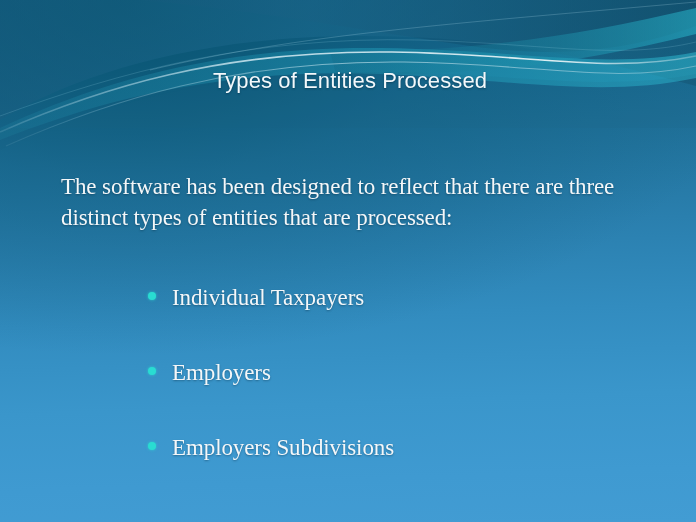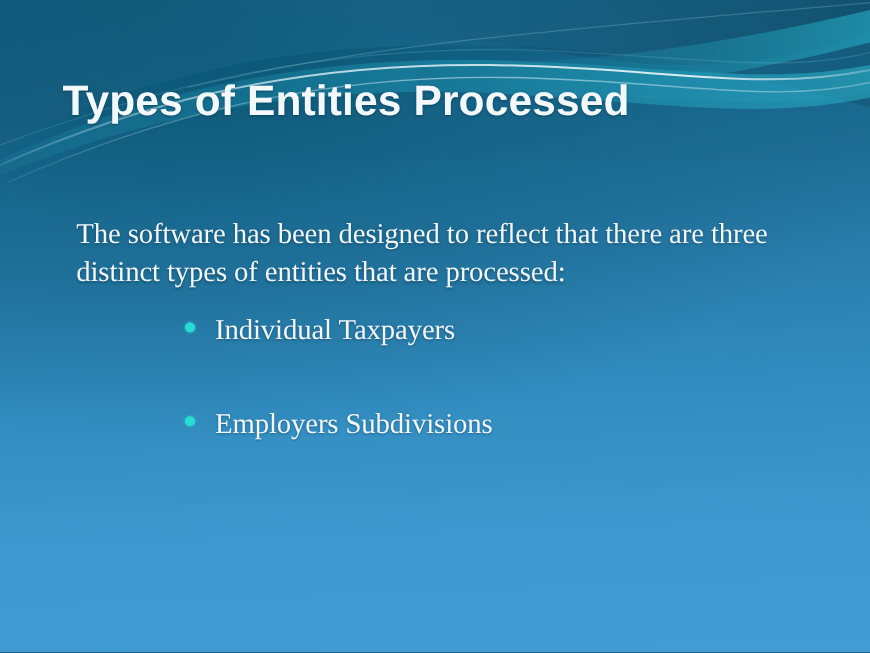--- a/index.html
+++ b/index.html
@@ -26,27 +26,28 @@
     display: block;
   }
 
   .slide-title {
     position: absolute;
     left: 50px;
     top: 62px;
     width: 600px;
     margin: 0;
     font-family: "Liberation Sans", sans-serif;
-    font-weight: 700;
-    font-size: 34px;
+    font-weight: 400;
+    font-size: 22px;
     line-height: 38px;
     letter-spacing: 0.1px;
     color: #f3f8fb;
     text-shadow: 0 1px 2px rgba(2,36,56,0.45);
     white-space: nowrap;
+    text-align: center;
   }
 
   .body-block {
     position: absolute;
     left: 50px;
     top: 160px;
     width: 600px;
   }
   .intro-line {
     font-family: "Liberation Serif", serif;
@@ -85,20 +86,21 @@
     box-shadow: 0 0 3px rgba(41,220,210,0.75);
   }
   .bullet-label {
     display: block;
     font-family: "Liberation Serif", serif;
     font-size: 23px;
     line-height: 27px;
     color: #f4f7f9;
     text-shadow: 0 1px 2px rgba(2,36,56,0.40);
     letter-spacing: -0.1px;
+    margin-top: 34px;
   }
 </style>
 </head>
 <body>
 
 <div id="slide">
 
   <svg id="bgwave" viewBox="0 0 696 522" preserveAspectRatio="none">
     <defs>
       <linearGradient id="gDark" x1="0" y1="0" x2="1" y2="0">
@@ -157,17 +159,21 @@
     <p class="intro-line">The software has been designed to reflect that there are three distinct types of entities that are processed:</p>
   </div>
 
   <ul class="bullet-list">
     <li class="bullet-item">
       <span class="bullet-dot"></span>
       <span class="bullet-label">Individual Taxpayers</span>
     </li>
     <li class="bullet-item">
       <span class="bullet-dot"></span>
+      <span class="bullet-label">Employers</span>
+    </li>
+    <li class="bullet-item">
+      <span class="bullet-dot"></span>
       <span class="bullet-label">Employers Subdivisions</span>
     </li>
   </ul>
 
 </div>
 
 </body></html>

